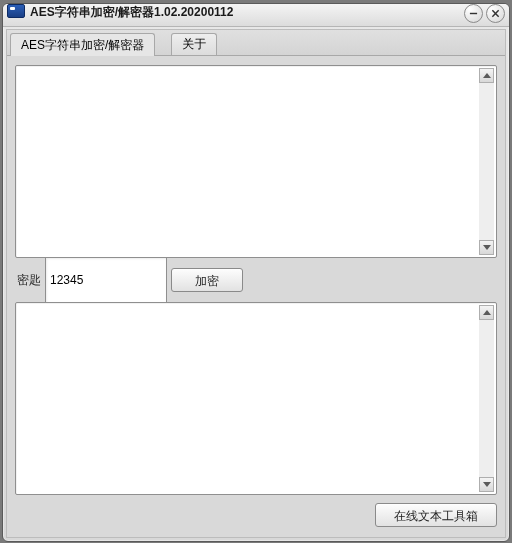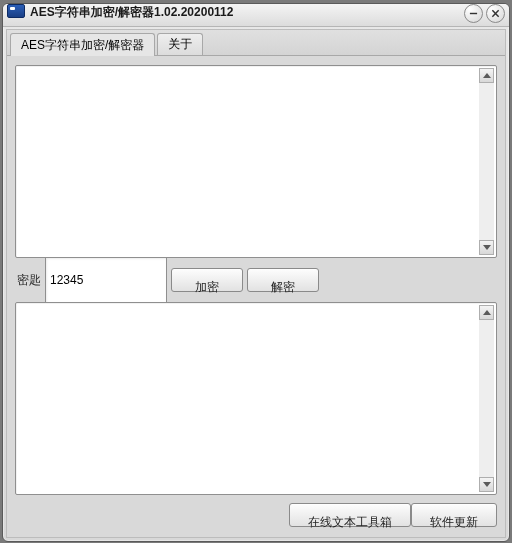--- a/index.html
+++ b/index.html
@@ -5,37 +5,37 @@
 html,body{margin:0;padding:0;height:100%;font-family:"Microsoft YaHei","SimSun",Arial,sans-serif;font-size:12px;background:#7a7a7a}
 .window{position:relative;width:506px;height:537px;margin:3px auto 0;background:linear-gradient(#e8e8e8,#d8d8d8);border:1px solid #5a5a5a;border-radius:6px;box-shadow:0 0 0 1px rgba(255,255,255,.35) inset}
 .titlebar{height:22px;display:flex;padding:0 4px;background:linear-gradient(#f4f4f4,#dcdcdc);border-bottom:1px solid #b5b5b5;border-radius:5px 5px 0 0}
 .app-icon{width:16px;height:12px;background:linear-gradient(#2b5fb8,#1a3f85);border:1px solid #0d2a63;border-radius:2px;position:relative}
 .app-icon::after{content:"";position:absolute;left:2px;top:2px;width:5px;height:3px;background:#fff;border-radius:1px}
 .title-text{margin-left:5px;font-weight:bold;font-size:12px;color:#1a1a1a;flex:1;white-space:nowrap;overflow:hidden}
 .tb-btn{width:17px;height:17px;border:1px solid #8a8a8a;border-radius:50%;background:radial-gradient(circle at 30% 25%,#fff,#d6d6d6);margin-left:3px;display:flex;align-items:center;justify-content:center;cursor:pointer;font-size:12px;line-height:1;color:#333;font-weight:bold}
 .tb-btn svg{width:9px;height:9px}
 .client{position:absolute;left:3px;right:3px;top:25px;bottom:3px;background:#d9d9d9;border:1px solid #bcbcbc}
 .tabs{display:flex;align-items:flex-end;height:25px;padding-left:3px;border-bottom:1px solid #a8a8a8;background:linear-gradient(#e0e0e0,#d4d4d4)}
-.tab{height:21px;padding:0 10px;display:flex;align-items:center;border:1px solid #a8a8a8;border-bottom:none;margin-right:2px;border-radius:3px 3px 0 0;font-size:12px;cursor:pointer;background:linear-gradient(#eee,#dcdcdc)}
+.tab{height:21px;padding:0 10px;display:flex;align-items:center;border:1px solid #a8a8a8;border-bottom:none;margin-right:16px;border-radius:3px 3px 0 0;font-size:12px;cursor:pointer;background:linear-gradient(#eee,#dcdcdc)}
 .tab.active{background:#e6e6e6;position:relative;top:1px;height:22px}
 .panel{position:absolute;left:8px;right:8px;top:35px;bottom:42px;display:flex;flex-direction:column}
 .ta-wrap{flex:1;position:relative;border:1px solid #8f8f8f;background:#fff;border-radius:2px;box-shadow:inset 1px 1px 0 rgba(0,0,0,.05)}
 .ta-wrap textarea{position:absolute;left:2px;top:2px;right:18px;bottom:2px;width:calc(100% - 20px);height:calc(100% - 4px);border:none;outline:none;resize:none;font-family:inherit;font-size:12px;background:transparent}
 .sb{position:absolute;right:2px;top:2px;bottom:2px;width:15px}
 .sb-btn{width:15px;height:15px;background:linear-gradient(#f4f4f4,#d8d8d8);border:1px solid #aeaeae;box-sizing:border-box;display:flex;align-items:center;justify-content:center;cursor:pointer}
 .sb-track{position:absolute;top:15px;bottom:15px;left:0;right:0;background:#eee}
 .sb-up{position:absolute;top:0}
 .sb-down{position:absolute;bottom:0}
 .arrow{width:0;height:0;border-left:4px solid transparent;border-right:4px solid transparent}
 .arrow.up{border-bottom:5px solid #5a5a5a}
 .arrow.down{border-top:5px solid #5a5a5a}
 .mid-row{height:44px;display:flex;align-items:center;gap:4px;padding:0 2px}
 .lbl{color:#222}
 .inp{width:112px;height:20px;border:1px solid #8f8f8f;background:#fff;padding:12px 4px;font-family:inherit;font-size:12px;outline:none;box-shadow:inset 1px 1px 2px rgba(0,0,0,.08)}
-.btn{height:24px;padding:10px 18px;min-width:72px;border:1px solid #8a8a8a;border-radius:3px;background:linear-gradient(#fdfdfd,#e2e2e2);cursor:pointer;font-family:inherit;font-size:12px;color:#222;box-shadow:0 1px 0 rgba(255,255,255,.6) inset}
+.btn{height:24px;padding:4px 18px;min-width:72px;border:1px solid #8a8a8a;border-radius:3px;background:linear-gradient(#fdfdfd,#e2e2e2);cursor:pointer;font-family:inherit;font-size:12px;color:#222;box-shadow:0 1px 0 rgba(255,255,255,.6) inset}
 .btn.exit{background:linear-gradient(#9fe04a,#6fc21f);border-color:#4f9a12;color:#0c3a00;font-weight:500}
 .bottom-bar{position:absolute;left:8px;right:8px;bottom:8px;height:28px;display:flex;justify-content:flex-end;align-items:center;}
 </style>
 </head>
 <body>
 
 <div class="window">
   <div class="titlebar">
     <div class="app-icon"></div>
     <div class="title-text">AES字符串加密/解密器1.02.20200112</div>
@@ -72,35 +72,33 @@
           <div class="sb-btn sb-down">
               <div class="arrow down"></div>
             </div>
         </div>
       </div>
 
       <div class="mid-row">
         <span class="lbl">密匙</span>
         <input class="inp" type="text" value="12345" style="">
         <button class="btn"><span>加密</span></button>
-        <button class="btn"><span>解密</span></button>
       </div>
 
       <div class="ta-wrap">
         <textarea style=""></textarea>
         <div class="sb">
           <div class="sb-btn sb-up">
               <div class="arrow up"></div>
             </div>
           <div class="sb-track"></div>
           <div class="sb-btn sb-down">
               <div class="arrow down"></div>
             </div>
         </div>
       </div>
     </div>
 
     <div class="bottom-bar">
       <button class="btn"><span>在线文本工具箱</span></button>
-      <button class="btn"><span>软件更新</span></button>
     </div>
   </div>
 </div>
 
 </body></html>

